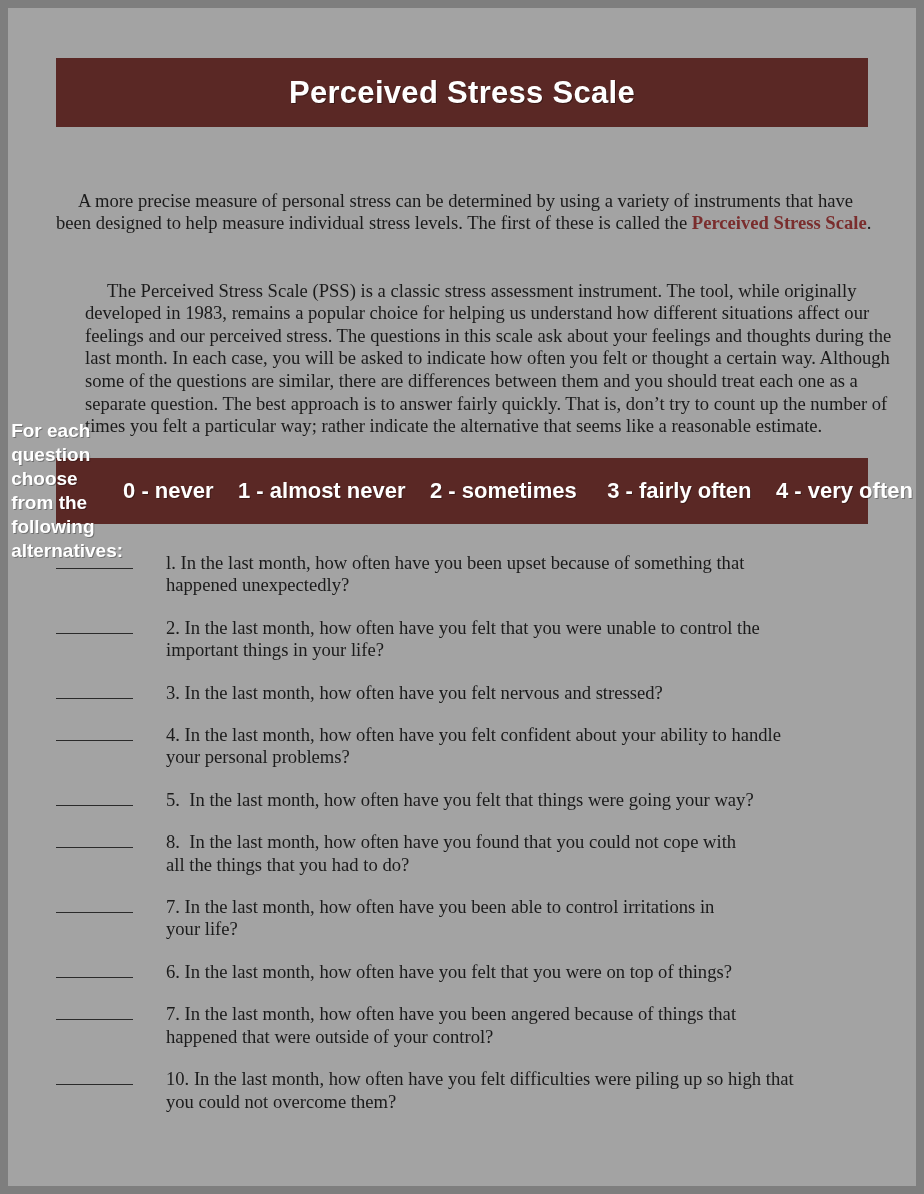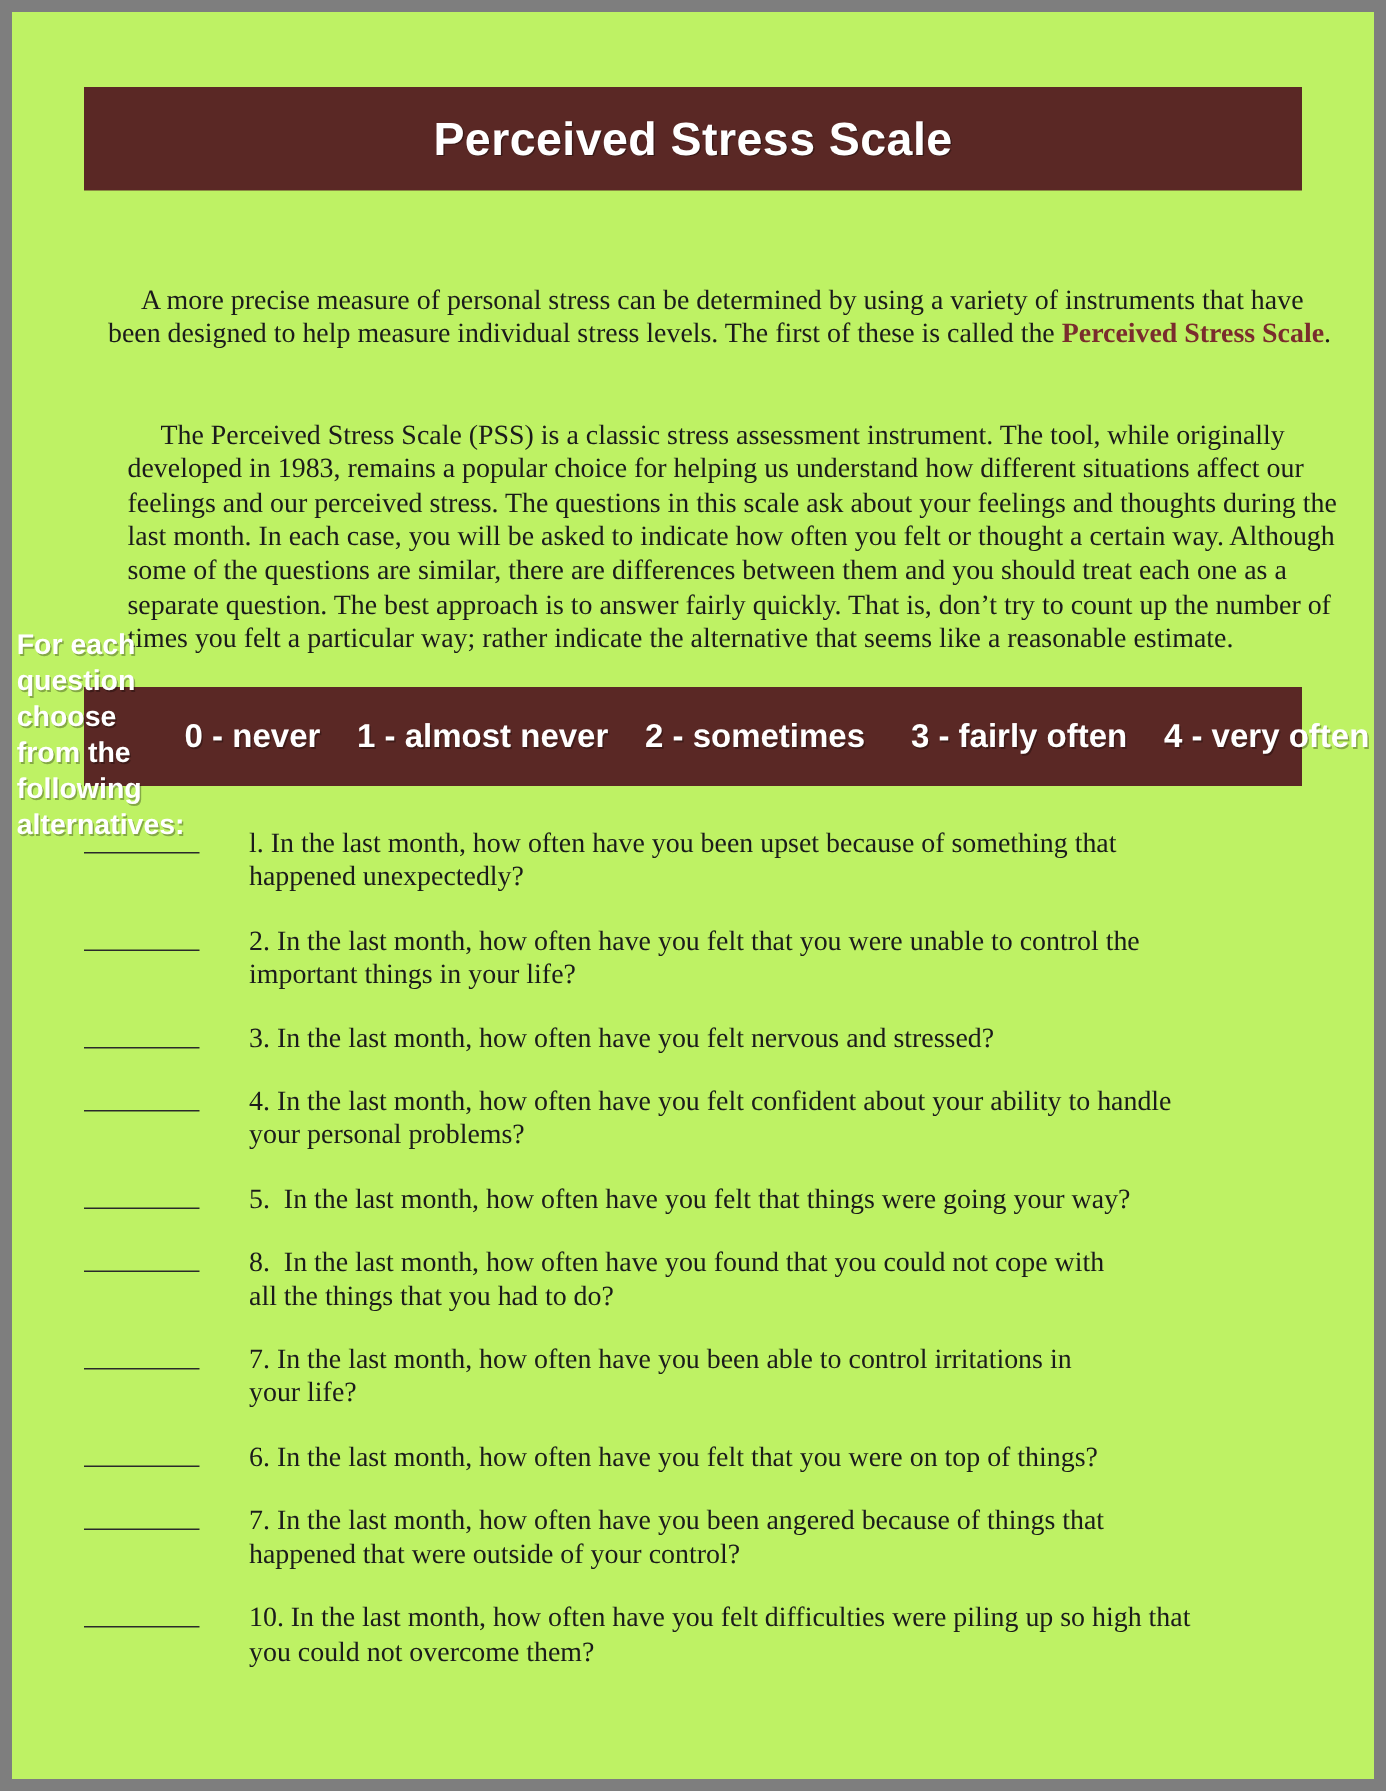--- a/index.html
+++ b/index.html
@@ -14,21 +14,21 @@
     font-family: "Liberation Serif", "DejaVu Serif", serif;
     overflow: hidden;
   }
 
   #page {
     position: absolute;
     left: 8px;
     top: 8px;
     width: 908px;
     height: 1178px;
-    background: #bef264;
+    background: #a3a3a3;
     box-sizing: border-box;
     overflow: hidden;
   }
 
   
   #title-band {
     position: absolute;
     left: 48px;
     top: 50px;
     width: 812px;
@@ -51,21 +51,21 @@
   .para {
     position: absolute;
     left: 48px;
     width: 820px;
     font-size: 18.6px;
     line-height: 22.6px;
     color: #1b1b1b;
     text-indent: 22px;
     text-align: left;
   }
-  #para-1 { top: 163px; margin-left: 16px; }
+  #para-1 { top: 163px; }
   #para-2 { top: 253px; margin-left: 29px; }
 
   .accent {
     color: #7a2d2d;
     font-weight: bold;
   }
 
   
   #scale-band {
     position: absolute;

